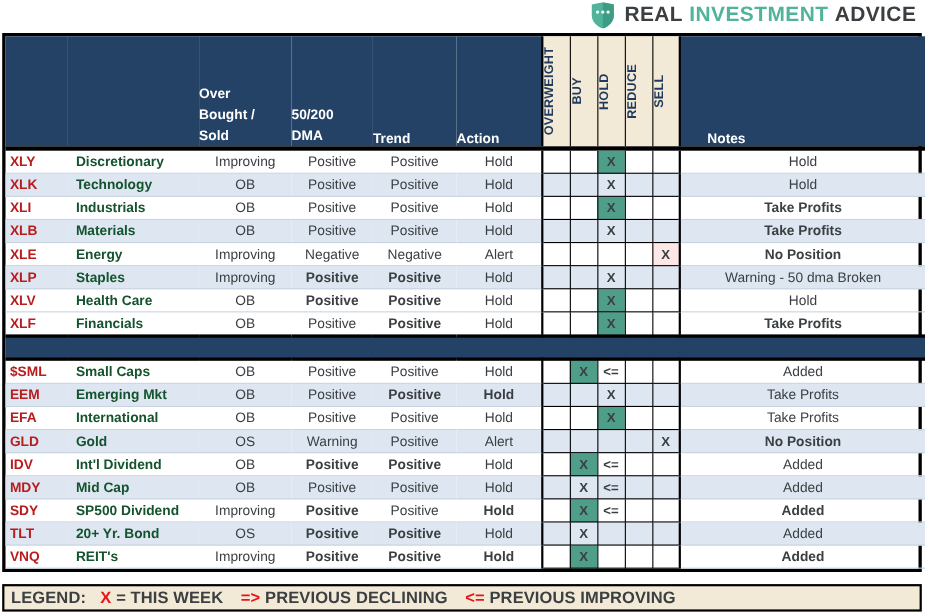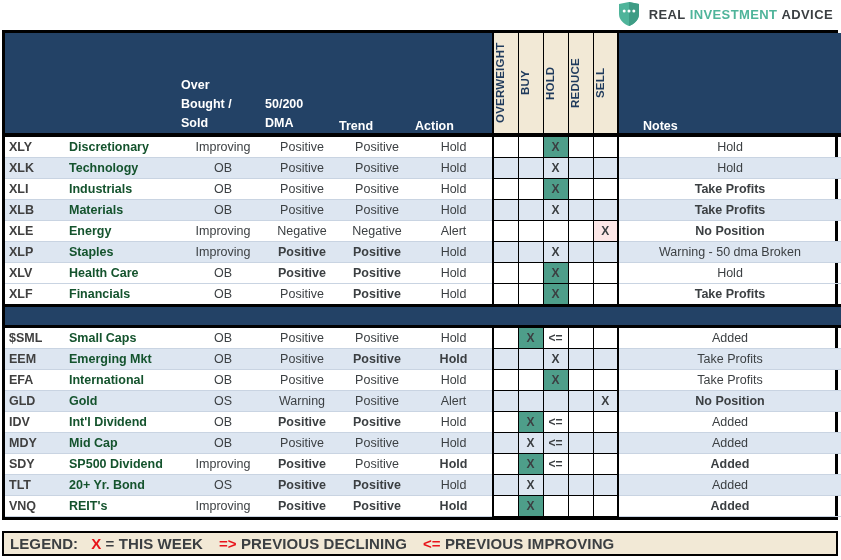--- a/index.html
+++ b/index.html
@@ -13,21 +13,21 @@
 
   
   .logobar{
     position:absolute;left:0;top:0;width:841px;height:28px;
     display:flex;align-items:center;justify-content:flex-end;
     padding-right:8px;box-sizing:border-box;
   }
   .logo{display:flex;align-items:center;gap:9px;}
   .shield{width:22px;height:24px;position:relative;display:block;}
   .logo-text{
-    font-size:13px;font-weight:bold;letter-spacing:.4px;
+    font-size:19px;font-weight:bold;letter-spacing:.4px;
     font-family:"Liberation Sans", sans-serif;white-space:nowrap;
   }
   .lt-dark{color:#3b3f42;}
   .lt-teal{color:#4fb49a;}
 
   
   .tablewrap{
     position:absolute;left:2px;top:30px;width:836px;
     border:3px solid #000;box-sizing:border-box;background:#fff;
   }
@@ -68,21 +68,21 @@
 
   
   .hdrline td{height:4px;background:#000;padding:0;border:none;}
 
   
   .drow td{
     height:20px;font-size:12.5px;color:#3b3f42;
     border-bottom:1px solid #c9d4e2;
   }
   .drow.alt td{background:#dde6f1;}
-  .drow td.sym{font-weight:bold;padding-left:4px;color:#404040;text-align:left;}
+  .drow td.sym{font-weight:bold;padding-left:4px;color:#b91c1c;text-align:left;}
   .drow td.name{font-weight:bold;padding-left:8px;color:#14532d;text-align:left;}
   .drow td.ctr{text-align:center;}
   .drow td.notes{text-align:center;border-left:2.5px solid #000;}
   .drow td.sig{
     text-align:center;font-weight:bold;font-size:12px;
     border-left:1.5px solid #000;border-right:1.5px solid #000;
     border-bottom:1px solid #000;
   }
   .drow td.sig.first{border-left:2px solid #000;}
   .drow td.sig.last{border-right:2.5px solid #000;}

